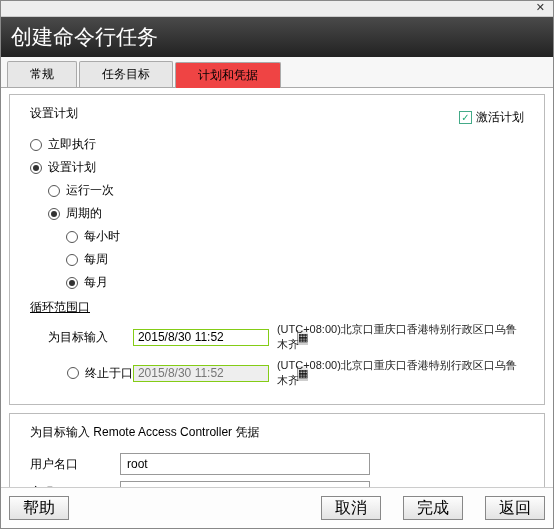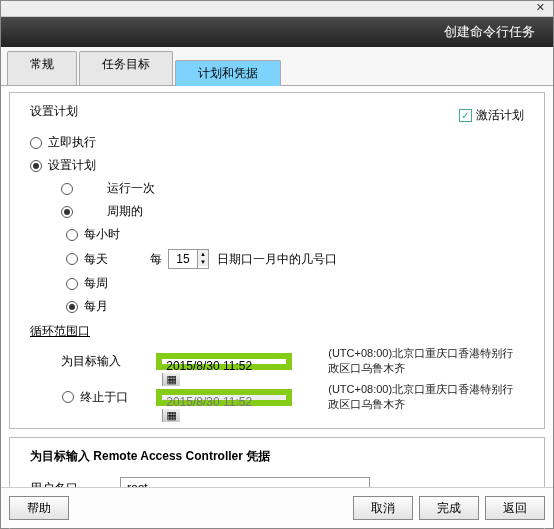--- a/index.html
+++ b/index.html
@@ -1,49 +1,49 @@
 <!DOCTYPE html>
 <html><head>
 <meta charset="utf-8">
 <style>
   * { box-sizing: border-box; margin: 0; padding: 0; }
   body { font-family: Arial, "Microsoft YaHei", sans-serif; font-size: 12px; background: #fff; }
   .window { width: 554px; height: 529px; border: 1px solid #888; background: #fff; position: relative; }
   .titlebar-controls { height: 16px; background: #eee; text-align: right; padding-right: 8px; font-size: 11px; color: #333; border-bottom:1px solid #ccc;}
   .titlebar-controls span { cursor: pointer; }
-  .header { background: linear-gradient(#4a4a4a,#222); color: #fff; font-size: 13px; padding: 6px 18px; text-align: right; }
+  .header { background: linear-gradient(#4a4a4a,#222); color: #fff; font-size: 21px; padding: 6px 10px; }
   .tabs { display: flex; border-bottom: 1px solid #aaa; background: #f7f7f7; padding: 4px 6px 0 6px; }
   .tab { padding: 4px 22px; border: 1px solid #aaa; border-bottom: none; margin-right: 2px; background: #e7e7e7; cursor: pointer; font-size: 12px; border-radius: 2px 2px 0 0;}
-  .tab.active { background: #7dd3fc; position: relative; top: 1px; margin-top: 8px; }
+  .tab.active { background: #ef4444; position: relative; top: 1px; }
   .body { padding: 6px 8px; }
   .panel { border: 1px solid #bbb; padding: 10px 20px; margin-bottom: 8px; }
   .row { display: flex; align-items: center; margin-bottom: 6px; }
-  .indent1 { margin-left: 31px; gap: 28px; }
+  .indent1 { margin-left: 18px; }
   .indent2 { margin-left: 36px; }
   .section-label { font-size: 12px; margin-bottom: 8px; }
   .checkbox-wrap { display: flex; align-items: center; gap: 4px; }
   .checkbox { width: 13px; height: 13px; border:1px solid #4a8; display:inline-flex; align-items:center; justify-content:center; font-size:10px; color:#2a7; background:#fff;}
   .radio { width: 12px; height: 12px; border: 1px solid #555; border-radius: 50%; display: inline-flex; align-items: center; justify-content: center; margin-right: 6px; background:#fff;}
   .radio.selected::after { content: ""; width: 6px; height: 6px; background: #333; border-radius: 50%; }
   .spin { display: inline-flex; align-items: stretch; border: 1px solid #999; height: 20px; background:#fff;}
   .spin input { width: 28px; border: none; text-align: center; font-size: 12px; outline:none;}
   .spin .btns { display: flex; flex-direction: column; border-left: 1px solid #999; }
   .spin .btns span { font-size: 6px; line-height: 8px; padding: 0 2px; cursor: pointer; background:#eee;}
-  .date-field { display: inline-flex; align-items: stretch; border: 6px solid #84cc16; height: 17px; width: 136px; background:#fff;flex-direction:column;}
+  .date-field { display: inline-flex; align-items: stretch; border: 1px solid #84cc16; height: 17px; width: 136px; background:#fff;}
   .date-field input { flex:1; border:none; padding:0 4px; font-size:12px; outline:none; background:transparent;}
   .date-field .cal { width: 18px; background: linear-gradient(#eee,#ccc); border-left:1px solid #999; display:flex; align-items:center; justify-content:center; cursor:pointer; font-size:11px;}
   .date-field.disabled { background:#eee; }
   .date-field.disabled input { color:#777; }
   .tz { font-size: 11px; margin-left: 8px; color:#222;}
   .field-label { width: 90px; }
   .text-input { width: 250px; height: 22px; border:1px solid #999; padding:0 6px; font-size:12px; }
   .footer { position:absolute; bottom:0; left:0; right:0; padding:8px; display:flex; justify-content:space-between; border-top:1px solid #ccc; background:#fdfdfd;}
-  .footer .right { display:flex; gap:6px; }
-  .btn { min-width:60px; height:24px; border:1px solid #888; background:linear-gradient(#fdfdfd,#e3e3e3); cursor:pointer; font-size:12px; padding:0 12px;}
-  .cred-title { font-weight:bold; margin-bottom:12px; font-size:12px;}
+  .footer .right { display:flex; gap:22px; }
+  .btn { min-width:60px; height:24px; border:1px solid #888; background:linear-gradient(#fdfdfd,#e3e3e3); cursor:pointer; font-size:16px; padding:0 12px;}
+  .cred-title { font-weight:normal; margin-bottom:12px; font-size:12px;}
 </style>
 </head>
 <body>
 
 <div class="window">
 
   <div class="titlebar-controls">
     <span>✕</span>
   </div>
 
@@ -81,35 +81,20 @@
         <span>运行一次</span>
       </div>
       <div class="row indent1">
         <span class="radio selected"></span>
         <span>周期的</span>
       </div>
 
       <div class="row indent2">
         <span class="radio"></span>
         <span>每小时</span>
-      </div>
-      <div class="row indent2" style="align-items:center;">
-        <span style="display:inline-flex;align-items:center; width:84px;">
-          <span class="radio"></span>
-          <span>每天</span>
-        </span>
-        <span style="margin-right:6px;">每</span>
-        <span class="spin">
-          <input type="text" value="15" style="">
-          <span class="btns">
-            <span>▲</span>
-            <span>▼</span>
-          </span>
-        </span>
-        <span style="margin-left:8px;">日期口一月中的几号口</span>
       </div>
       <div class="row indent2">
         <span class="radio"></span>
         <span>每周</span>
       </div>
       <div class="row indent2">
         <span class="radio selected"></span>
         <span>每月</span>
       </div>
 

